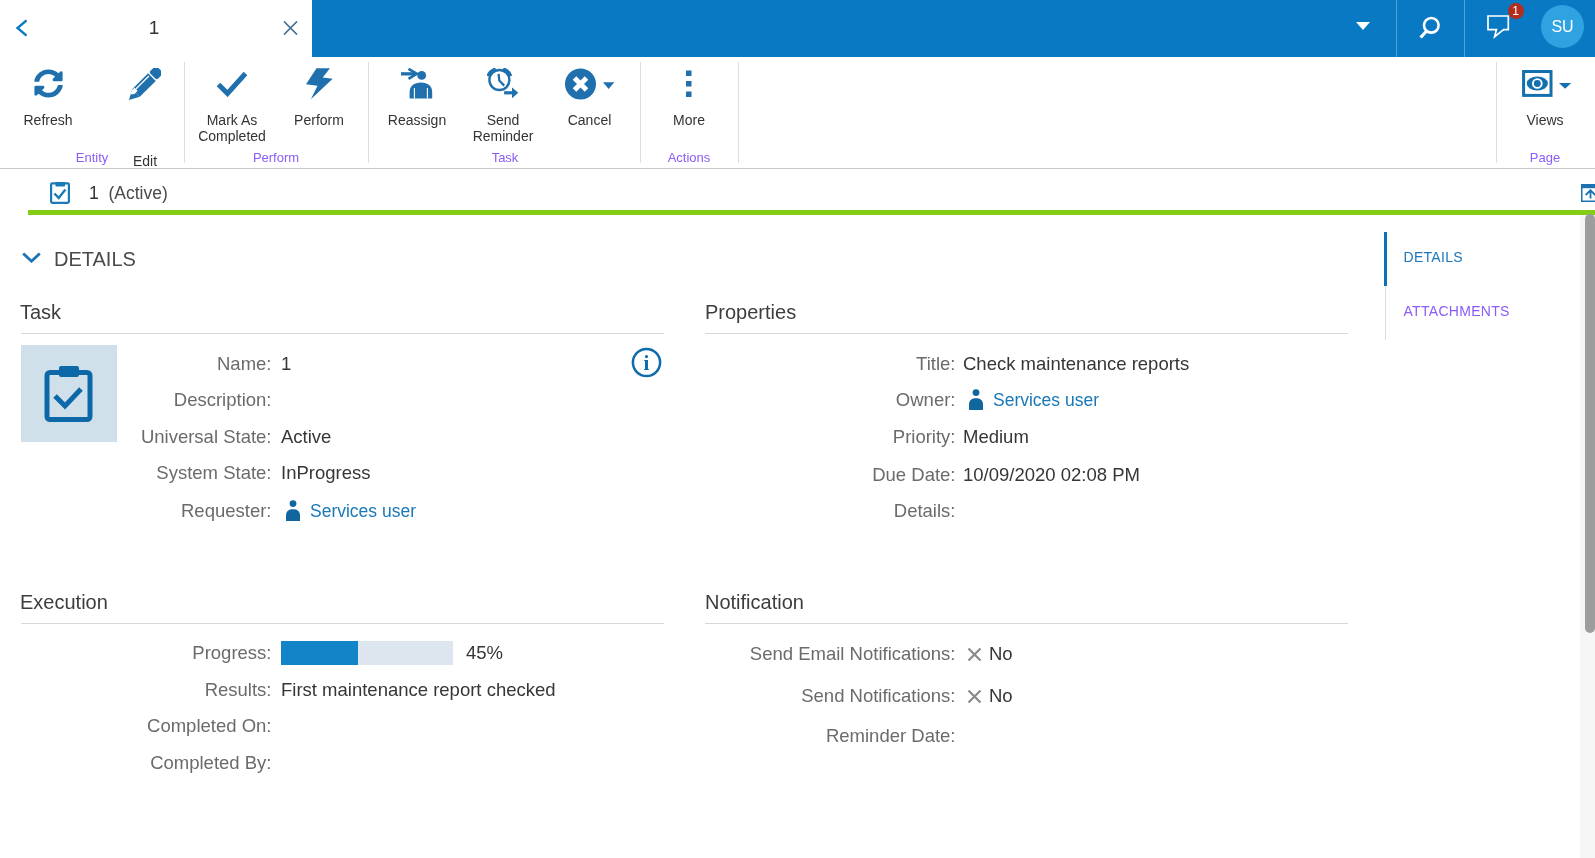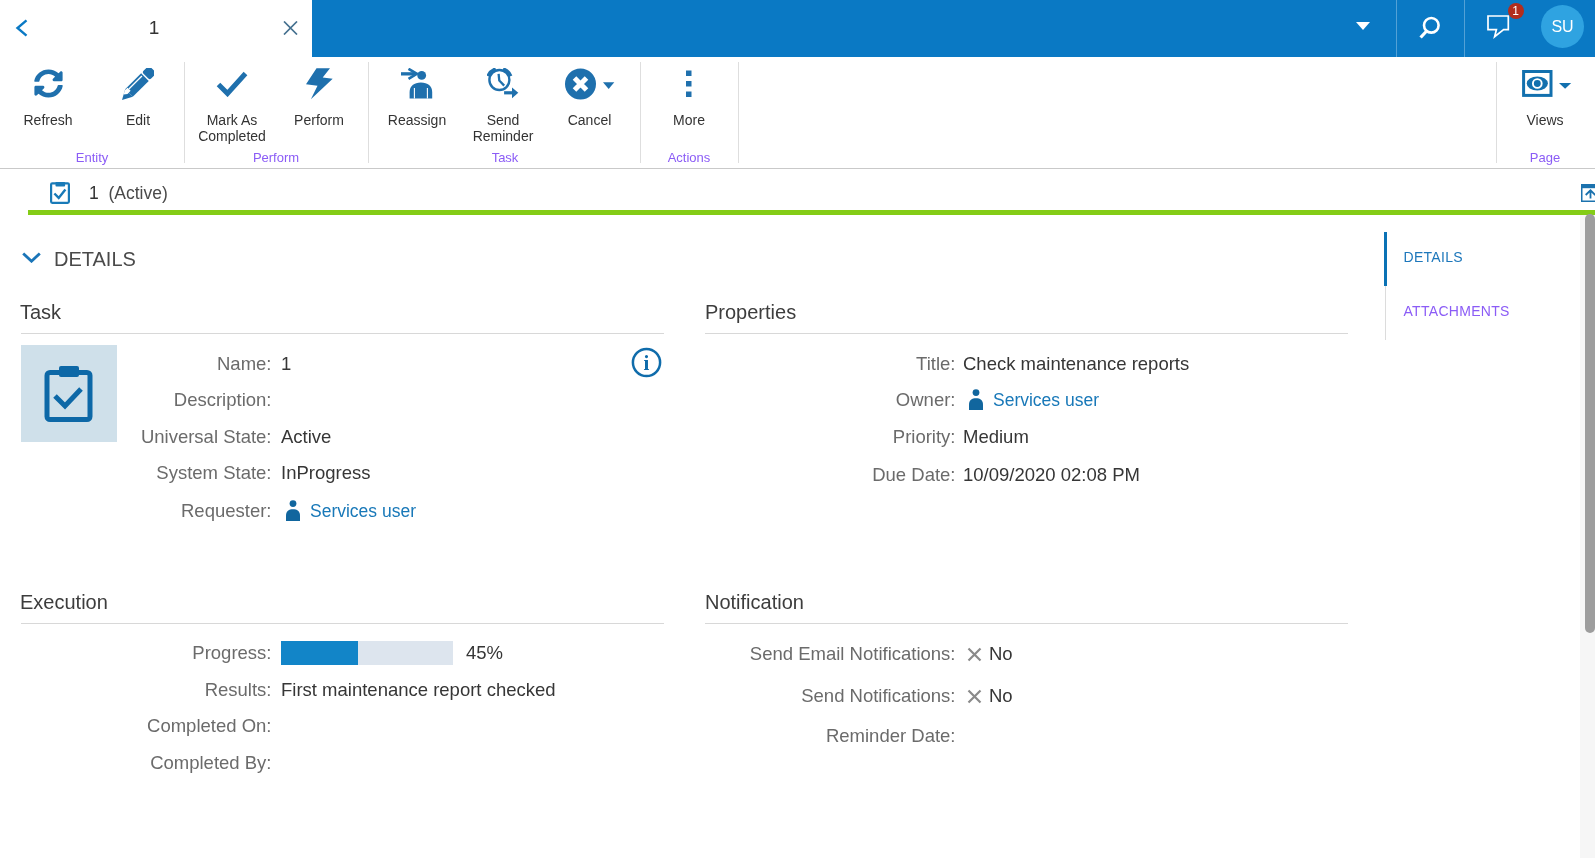--- a/index.html
+++ b/index.html
@@ -60,21 +60,21 @@
 
   <div id="tbar">
     <div class="tb" style="left:-2px;">
       <div class="tico">
         <svg width="29" height="29" viewBox="0 0 512 512">
             <path fill="#1f70ad" d="M370.72 133.28C339.458 104.008 298.888 88.287 255.848 88c-77.458-.512-144.328 53.688-161.08 126.21-1.711 7.416-8.428 12.79-16.04 12.79H21.03c-10.23 0-17.962-9.5-16.051-19.53C26.812 93.878 130.683 8 256 8c68.369 0 130.07 25.568 177.247 67.473L461.75 47.03c15.864-15.864 43.25-4.63 43.25 17.678V192c0 13.807-11.193 25-25 25H352.708c-22.308 0-33.542-27.386-17.678-43.25l35.69-35.47zM32 296h127.292c22.308 0 33.542 27.386 17.678 43.25l-35.69 35.47c31.262 29.273 71.832 44.994 114.872 45.28 77.418.512 144.315-53.636 161.078-126.167 1.714-7.416 8.431-12.793 16.043-12.793h57.701c10.234 0 17.964 9.507 16.048 19.54C485.149 418.163 381.3 504 256 504c-68.369 0-130.07-25.568-177.247-67.473L50.25 464.97c-15.864 15.864-43.25 4.63-43.25-17.678V320c0-13.807 11.193-25 25-25z"></path>
           </svg>
       </div>
       <div class="tlab">Refresh</div>
     </div>
-    <div class="tb" style="left:88px;">
+    <div class="tb" style="left:95px;gap:41px;">
       <div class="tico">
         <svg width="32" height="32" viewBox="0 0 32 32">
           <g transform="rotate(45 16 16)">
             <g fill="#1f70ad">
               <rect x="10.6" y="-4.8" width="10.8" height="9.6" rx="2"></rect>
               <rect x="10.6" y="6.2" width="10.8" height="22.6"></rect>
               <polygon points="10.6,28.8 21.4,28.8 16,38.6"></polygon>
             </g>
             <line x1="13.1" y1="7.6" x2="13.1" y2="26" stroke="#fff" stroke-width="1.3"></line>
             <polygon points="11.2,26 15.6,26 15.6,30.4 13.3,33.6 11.2,30" fill="#fff"></polygon>
@@ -240,20 +240,21 @@
   <div class="lbl" style="left:700px;width:255.5px;top:388px;">Owner:</div>
   <svg class="abs" style="left:968px;top:389px" width="16" height="21" viewBox="0 0 16 21">
     <circle cx="8" cy="3.6" r="3.4" fill="#11669e"></circle>
     <path d="M1 21 v-5.5 c0-4.5 3-6.3 7-6.3 s7 1.8 7 6.3 V21 z" fill="#11669e"></path>
   </svg>
   <div class="val link" style="left:993px;top:388px;">Services user</div>
   <div class="lbl" style="left:700px;width:255.5px;top:425px;">Priority:</div>
   <div class="val" style="left:963px;top:425px;">Medium</div>
   <div class="lbl" style="left:700px;width:255.5px;top:462.5px;">Due Date:</div>
   <div class="val" style="left:963px;top:462.5px;">10/09/2020 02:08 PM</div>
+  <div class="lbl" style="left:700px;width:255.5px;top:498.5px;">Details:</div>
 
   <div class="lbl" style="left:0;width:271.5px;top:640.5px;padding-left:28px;">Progress:</div>
   <div class="abs" style="left:280.5px;top:641px;width:172px;height:24px;background:#dde5ee;">
     <div style="width:77.5px;height:24px;background:#1285c8;"></div>
   </div>
   <div class="val" style="left:466px;top:640.5px;">45%</div>
   <div class="lbl" style="left:0;width:271.5px;top:677.5px;padding-left:22px;">Results:</div>
   <div class="val" style="left:281px;top:677.5px;">First maintenance report checked</div>
   <div class="lbl" style="left:0;width:271.5px;top:714px;">Completed On:</div>
   <div class="lbl" style="left:0;width:271.5px;top:750.5px;">Completed By:</div>

